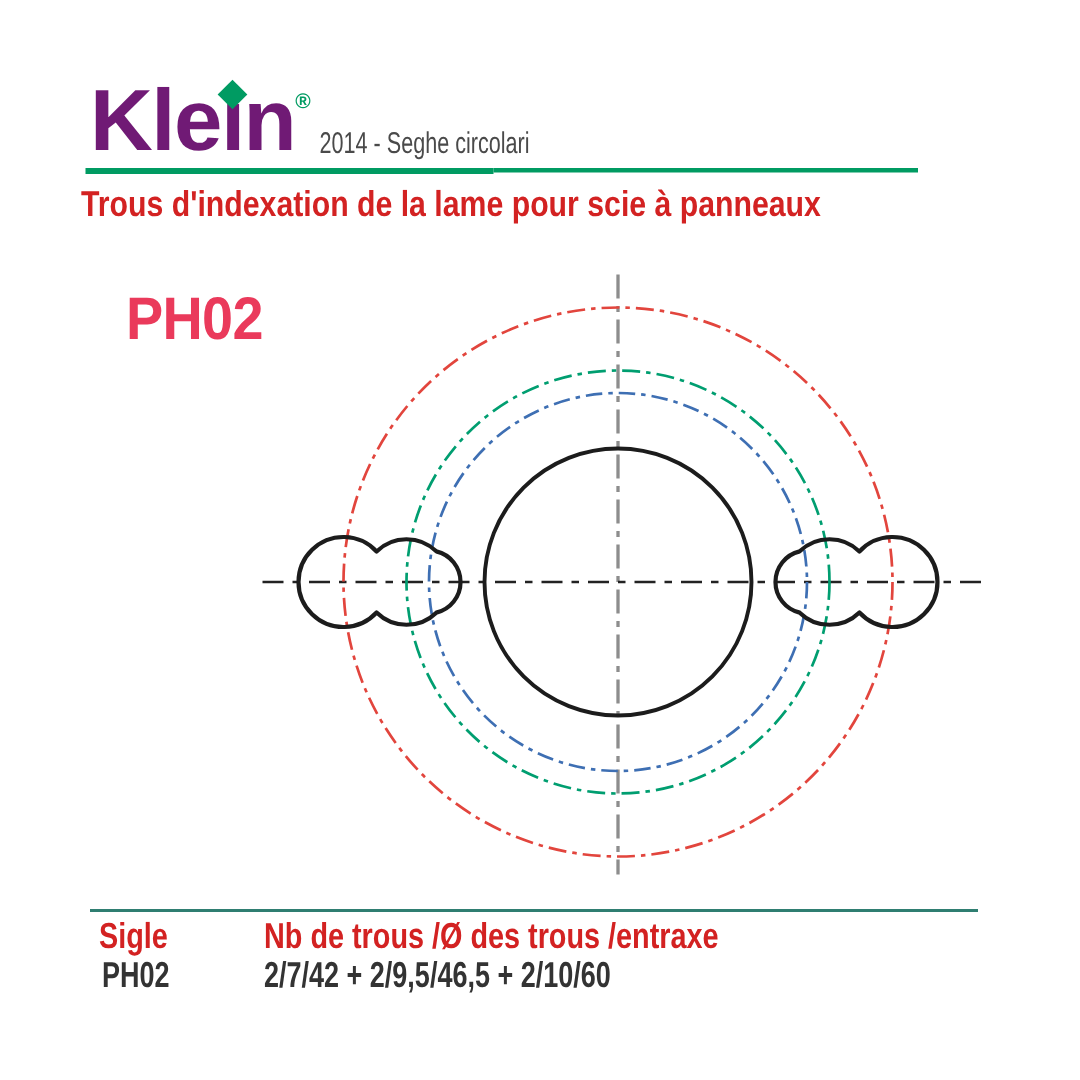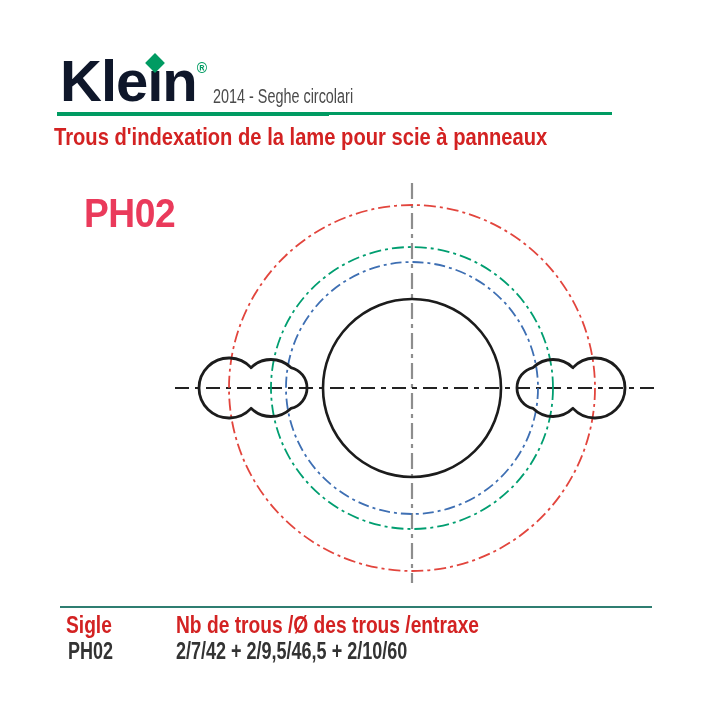--- a/index.html
+++ b/index.html
@@ -1,21 +1,21 @@
 <!DOCTYPE html>
 <html><head>
 <meta charset="utf-8">
 <style>
   html,body{margin:0;padding:0;background:#ffffff;}
   .page{position:relative;width:720px;height:720px;background:#fff;overflow:hidden;
         font-family:"Liberation Sans","DejaVu Sans",sans-serif;}
 
   
   .logo{position:absolute;left:60px;top:52px;height:60px;white-space:nowrap;}
-  .logo-text{font-size:58px;line-height:1;font-weight:bold;letter-spacing:-1px;color:#0f172a;}
+  .logo-text{font-size:58px;line-height:1;font-weight:bold;letter-spacing:-1px;color:#701a75;}
   .logo-diamond{position:absolute;left:88px;top:4px;width:14px;height:14px;background:#009b62;
                 transform:rotate(45deg);}
   .logo-reg{font-size:14px;font-weight:bold;color:#009b62;vertical-align:28px;}
   .catalog-subtitle{position:absolute;left:213px;top:85px;font-size:20px;color:#4a4a4a;
                     transform:scaleX(0.72);transform-origin:0 0;white-space:nowrap;}
   .rule-thick{position:absolute;left:57px;top:112px;width:272px;height:4px;background:#009b62;}
   .rule-thin{position:absolute;left:329px;top:112px;width:283px;height:3px;background:#009b62;}
   .page-title{position:absolute;left:54px;top:123px;margin:0;font-size:24px;font-weight:bold;
               color:#d32222;transform:scaleX(0.84);transform-origin:0 0;white-space:nowrap;}
 

